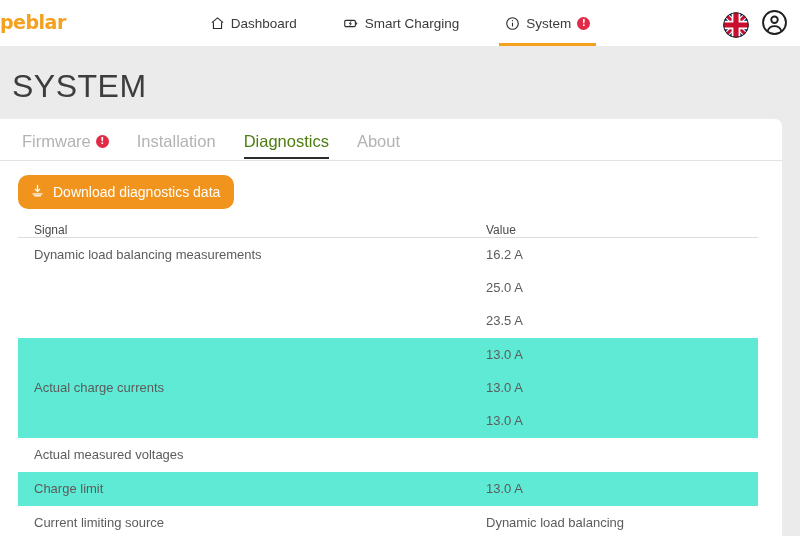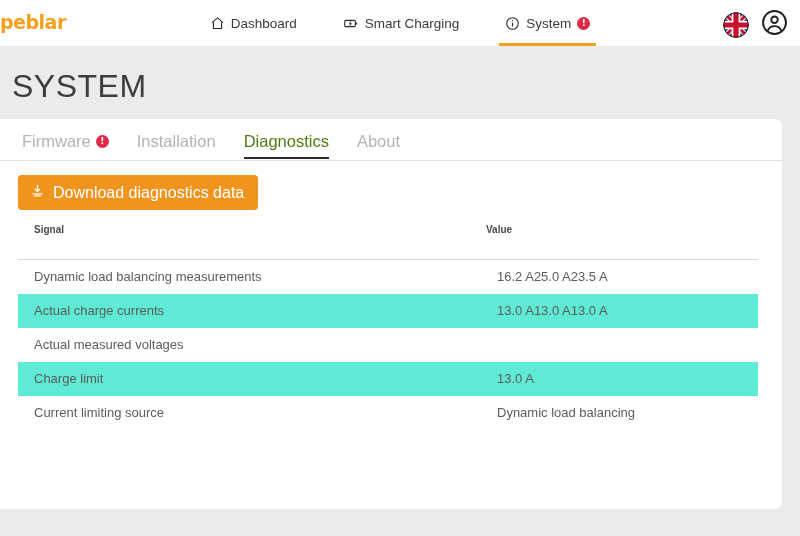--- a/index.html
+++ b/index.html
@@ -130,60 +130,59 @@
   }
 
   .dl-btn {
     display: inline-flex;
     align-items: center;
     gap: 8px;
     margin: 14px 0 0 18px;
     padding: 8px 14px 8px 12px;
     background: #f0941e;
     color: #ffffff;
-    font-size: 16px;
+    font-size: 14px;
     border: none;
-    border-radius: 4px;
+    border-radius: 10px;
     cursor: pointer;
     font-family: "Liberation Sans", sans-serif;
   }
 
   .section-title {
     font-size: 19px;
     color: #3d3d3d;
     font-weight: 400;
     padding: 14px 0 0 18px;
     letter-spacing: 0.3px;
   }
 
   
   .tbl {
     width: 100%;
     padding: 0 24px 0 18px;
     margin-top: 10px;
   }
   .thead {
     display: flex;
-    font-size: 10px;
+    font-size: 12px;
     color: #4a4a4a;
-    padding: 4px 16px 24px 16px;
+    padding: 4px 16px 0 16px;
     border-bottom: 1px solid #dcdcdc;
-    font-weight: bold;
   }
   .col-signal { flex: 0 0 452px; }
   .col-value  { flex: 1; }
   .row {
     display: flex;
     font-size: 13px;
     color: #5c5c5c;
     padding: 9px 16px 10px 16px;
     align-items: flex-start;
   }
   .row.stripe { background: #5eead4; align-items: center; }
-  .vals { display: flex; gap: 0; margin-left: 11px; }
+  .vals { display: flex; flex-direction: column; gap: 18px; }
 </style>
 </head>
 <body>
 
 <div class="topbar">
   <div class="logo">peblar</div>
 
   <div class="nav">
 
     <div class="nav-item">

